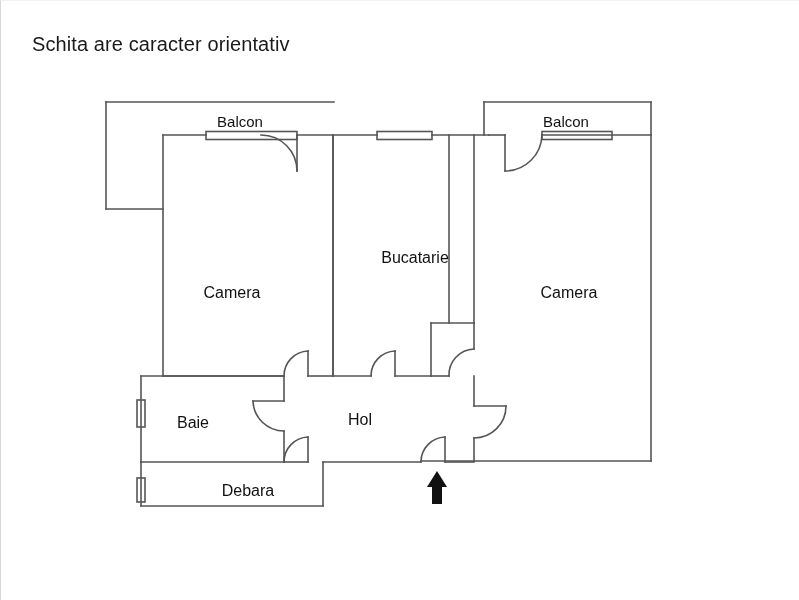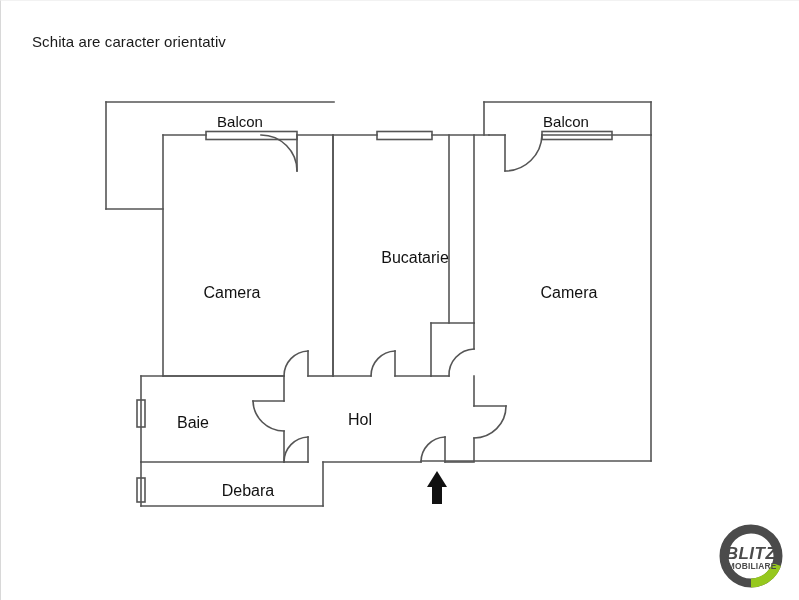--- a/index.html
+++ b/index.html
@@ -18,21 +18,21 @@
     background: #ffffff;
     overflow: hidden;
     box-sizing: border-box;
     border-left: 1px solid #d8d8d8;
     border-top: 1px solid #f2f2f2;
   }
   #plan-title {
     position: absolute;
     left: 31px;
     top: 32px;
-    font-size: 15px;
+    font-size: 20px;
     color: #1a1a1a;
     letter-spacing: 0.1px;
     white-space: nowrap;
   }
   #floorplan-svg {
     position: absolute;
     left: 0;
     top: 0;
     width: 799px;
     height: 600px;
@@ -158,22 +158,14 @@
     <text class="room-label" x="565" y="126" text-anchor="middle">Balcon</text>
     <text class="room-label room-label-lg" x="231" y="297" text-anchor="middle">Camera</text>
     <text class="room-label room-label-lg" x="414" y="262" text-anchor="middle">Bucatarie</text>
     <text class="room-label room-label-lg" x="568" y="297" text-anchor="middle">Camera</text>
     <text class="room-label room-label-lg" x="192" y="427" text-anchor="middle">Baie</text>
     <text class="room-label room-label-lg" x="359" y="424" text-anchor="middle">Hol</text>
     <text class="room-label room-label-lg" x="247" y="495" text-anchor="middle">Debara</text>
 
   </svg>
 
-  <div id="logo-wrap">
-    <svg viewBox="0 0 68 68" width="68" height="68">
-      <circle cx="34" cy="34" r="27" fill="none" stroke="#4b4b4b" stroke-width="9"></circle>
-      <path d="M34 61 A27 27 0 0 0 59.6 42.5" fill="none" stroke="#96c81e" stroke-width="9" stroke-linecap="butt"></path>
-      <text x="34" y="37" text-anchor="middle" font-family="Liberation Sans, sans-serif" font-size="17" font-weight="bold" font-style="italic" fill="#4b4b4b" letter-spacing="0.5">BLITZ</text>
-      <text x="34" y="47" text-anchor="middle" font-family="Liberation Sans, sans-serif" font-size="8.4" font-weight="bold" fill="#4b4b4b" letter-spacing="0.2">IMOBILIARE</text>
-    </svg>
-  </div>
 
 </div>
 
 </body></html>

